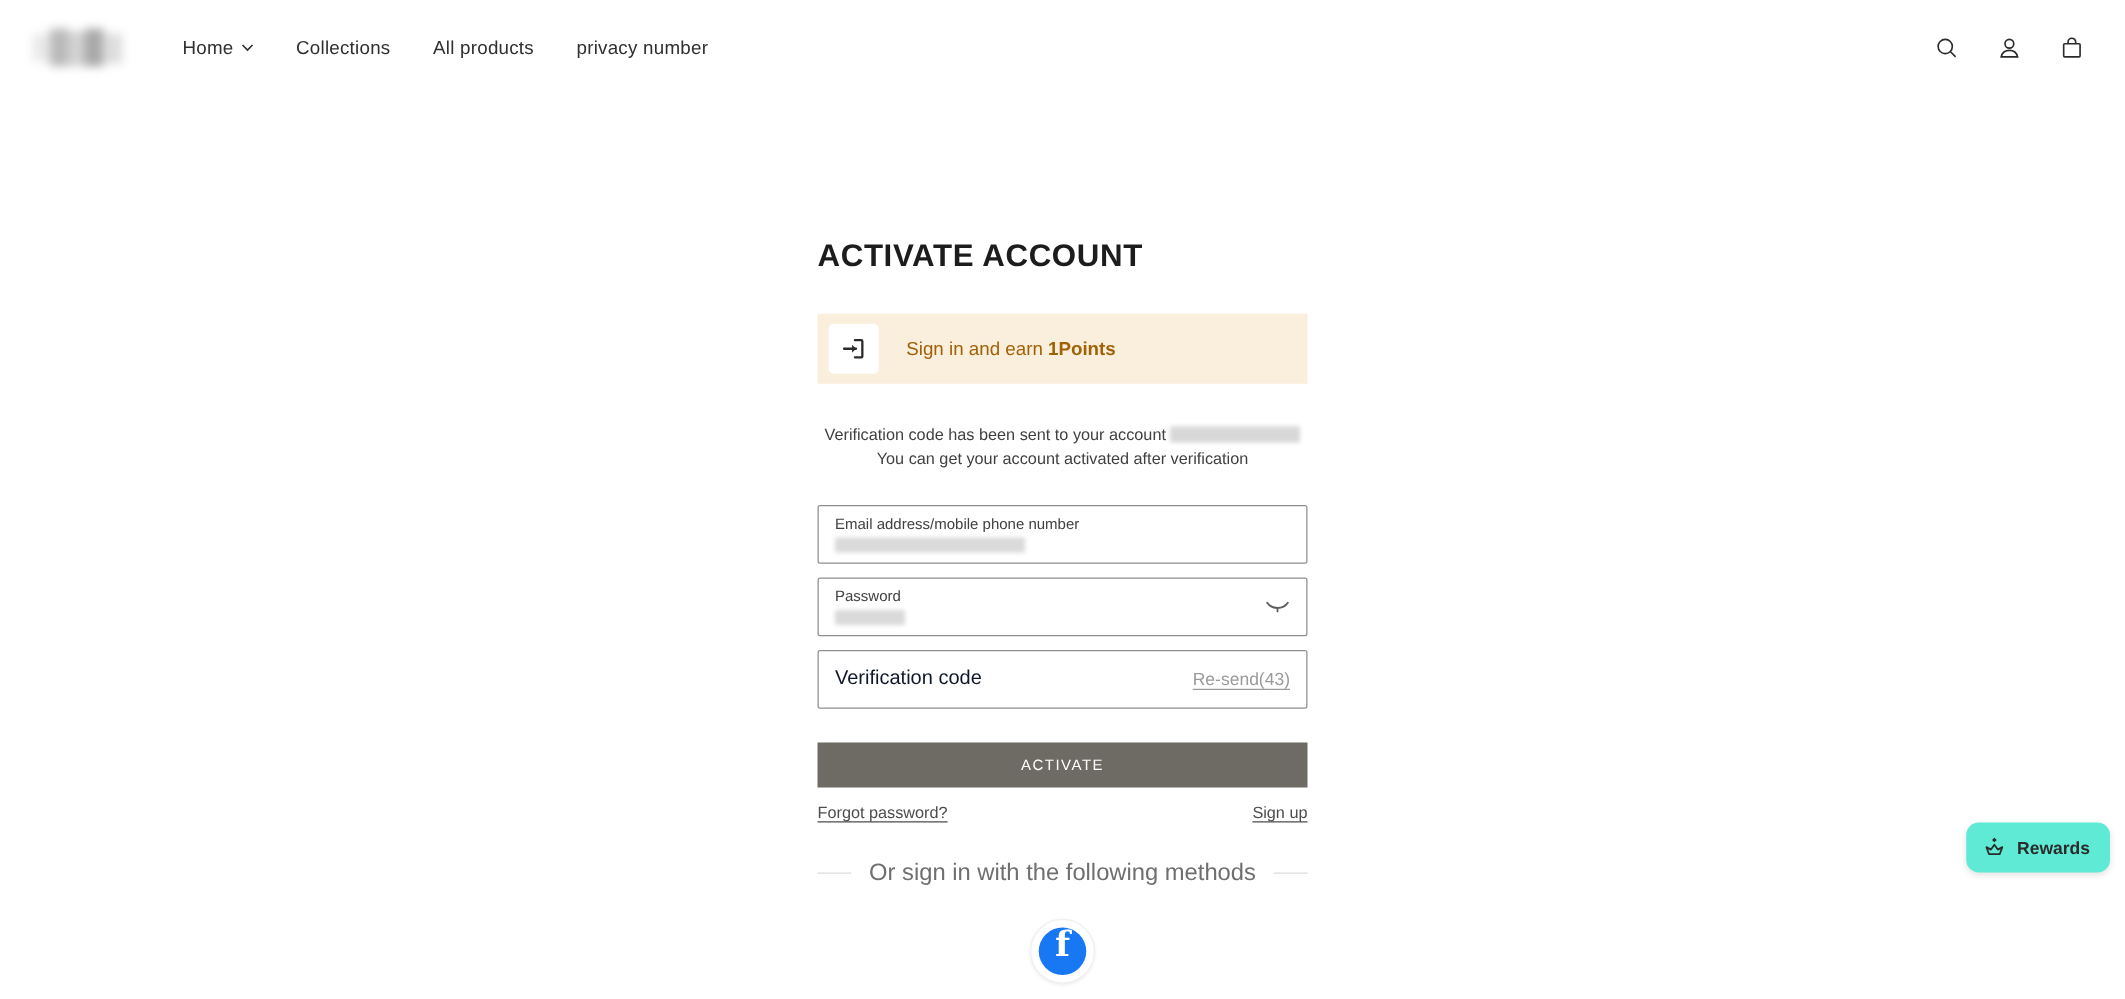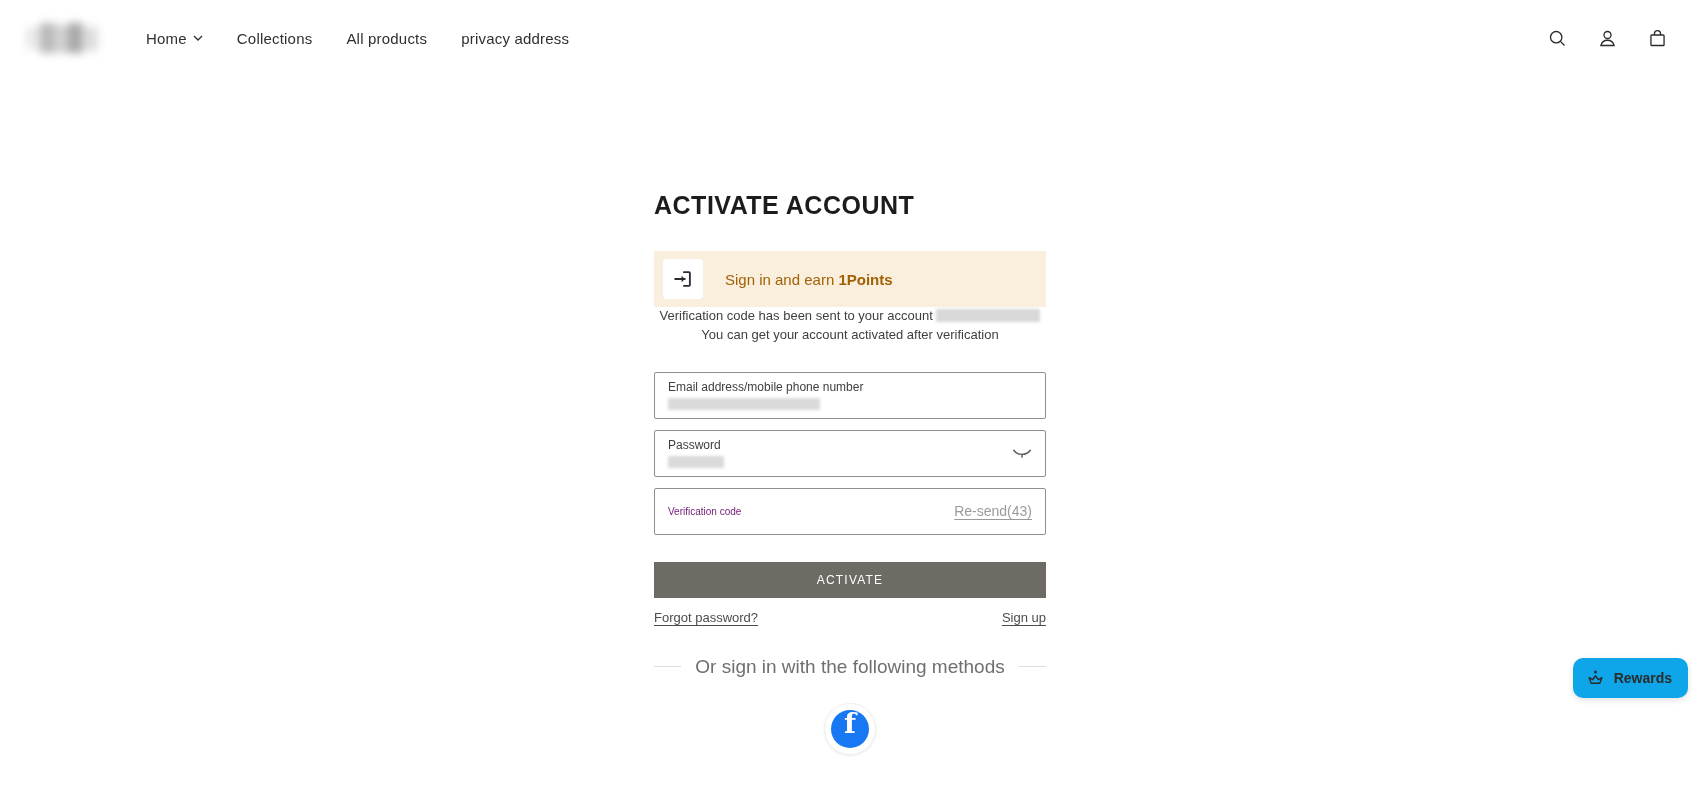--- a/index.html
+++ b/index.html
@@ -20,54 +20,54 @@
   
   .main { width:392px; margin:0 auto; padding-top:115px; }
   .page-title { text-align:left; font-size:25px; font-weight:bold; letter-spacing:.5px; color:#1c1c1c; }
 
   .banner { margin-top:31px; background:#faeedd; height:56px; display:flex; align-items:center; padding-left:9px; }
   .banner-icon { width:40px; height:40px; background:#ffffff; border-radius:4px; display:flex; align-items:center; justify-content:center; }
   .banner-icon svg { width:22px; height:22px; stroke:#2b2b2b; fill:none; stroke-width:2; }
   .banner-text { margin-left:22px; font-size:15px; color:#a16207; }
   .banner-text b { font-weight:bold; }
 
-  .message { font-size:13px; line-height:1.45; color:#3f3f3f; text-align:center; }
+  .message { margin-top:32px; font-size:13px; line-height:1.45; color:#3f3f3f; text-align:center; }
   .redact { display:inline-block; vertical-align:-2px; width:104px; height:13px; background:#d8d8d8; filter:blur(1.5px); border-radius:1px; }
 
   .form { margin-top:27px; }
   .field { border:1px solid #8f8f8f; border-radius:2px; height:47px; padding:7px 13px 0 13px; position:relative; background:#fff; margin-bottom:11px; }
   .field-label { font-size:12px; color:#404040; display:block; }
   .value-blur { display:block; height:12px; background:#dadada; filter:blur(1.5px); border-radius:1px; margin-top:4px; }
   .value-email { width:152px; }
   .value-pass { width:56px; }
   .eye { position:absolute; right:12px; top:50%; transform:translateY(-50%); width:22px; height:22px; cursor:pointer; }
   .eye svg { width:22px; height:22px; stroke:#5d5d5d; fill:none; stroke-width:1.6; }
 
   .field-inline { display:flex; align-items:center; padding-top:0; }
-  .vc-placeholder { font-size:10px; color:#701a75; flex:1; }
+  .vc-placeholder { font-size:16px; color:#0f172a; flex:1; }
   .resend { font-size:14px; color:#9a9a9a; text-decoration:underline; text-underline-offset:3px; cursor:pointer; }
 
   .submit-btn { margin-top:16px; width:100%; height:36px; background:#6e6a64; color:#ffffff; border:none;
     font-size:12px; letter-spacing:1.2px; font-family:"Liberation Sans", sans-serif; cursor:pointer; }
 
   .links-row { margin-top:12px; display:flex; justify-content:space-between; }
   .links-row a { font-size:13px; color:#4c4c4c; text-decoration:underline; text-underline-offset:3px; cursor:pointer; }
 
   .divider { margin-top:31px; display:flex; align-items:center; gap:14px; }
   .divider .line { flex:1; height:1px; background:#dcdcdc; }
   .divider .dtext { font-size:19px; color:#6f6f6f; white-space:nowrap; }
 
   .social { margin-top:25px; display:flex; justify-content:center; }
   .fb-outer { width:52px; height:52px; border-radius:50%; background:#fff; border:1px solid #f0f0f0;
     box-shadow:0 1px 3px rgba(0,0,0,.08); display:flex; align-items:center; justify-content:center; cursor:pointer; }
   .fb-circle { width:38px; height:38px; border-radius:50%; background:#1877f2; color:#fff; display:flex; align-items:center; justify-content:center;
     font-size:28px; font-weight:bold; font-family:"DejaVu Serif", serif; line-height:1; padding-bottom:9px; overflow:hidden; }
 
   
-  .rewards { position:fixed; right:12px; bottom:101px; height:40px; padding:0 16px 0 13px; background:#0ea5e9; border-radius:10px;
+  .rewards { position:fixed; right:12px; bottom:101px; height:40px; padding:0 16px 0 13px; background:#5eead4; border-radius:10px;
     display:flex; align-items:center; gap:9px; cursor:pointer; box-shadow:0 2px 6px rgba(0,0,0,.12); }
   .rewards svg { width:19px; height:19px; stroke:#2b2b2b; fill:none; stroke-width:1.8; }
   .rewards-label { font-size:14px; font-weight:bold; color:#2b2b2b; }
 </style>
 </head>
 <body>
 
 <div class="header">
   <div class="logo-blur">
     <i style="left:0;top:6px;width:16px;height:22px;background:#e9e9e9;"></i>
@@ -83,21 +83,21 @@
           <path d="M1 3 L5 7 L9 3" stroke="#2f2f2f" stroke-width="1.3" fill="none"></path>
         </svg>
     </div>
     <div class="nav-item">
       <span>Collections</span>
     </div>
     <div class="nav-item">
       <span>All products</span>
     </div>
     <div class="nav-item">
-      <span>privacy address</span>
+      <span>privacy number</span>
     </div>
   </nav>
   <div class="header-icons">
     <div class="hicon">
       <svg viewBox="0 0 24 24">
           <circle cx="10.5" cy="10.5" r="6.5"></circle>
           <path d="M15.3 15.3 L20 20"></path>
         </svg>
     </div>
     <div class="hicon">

